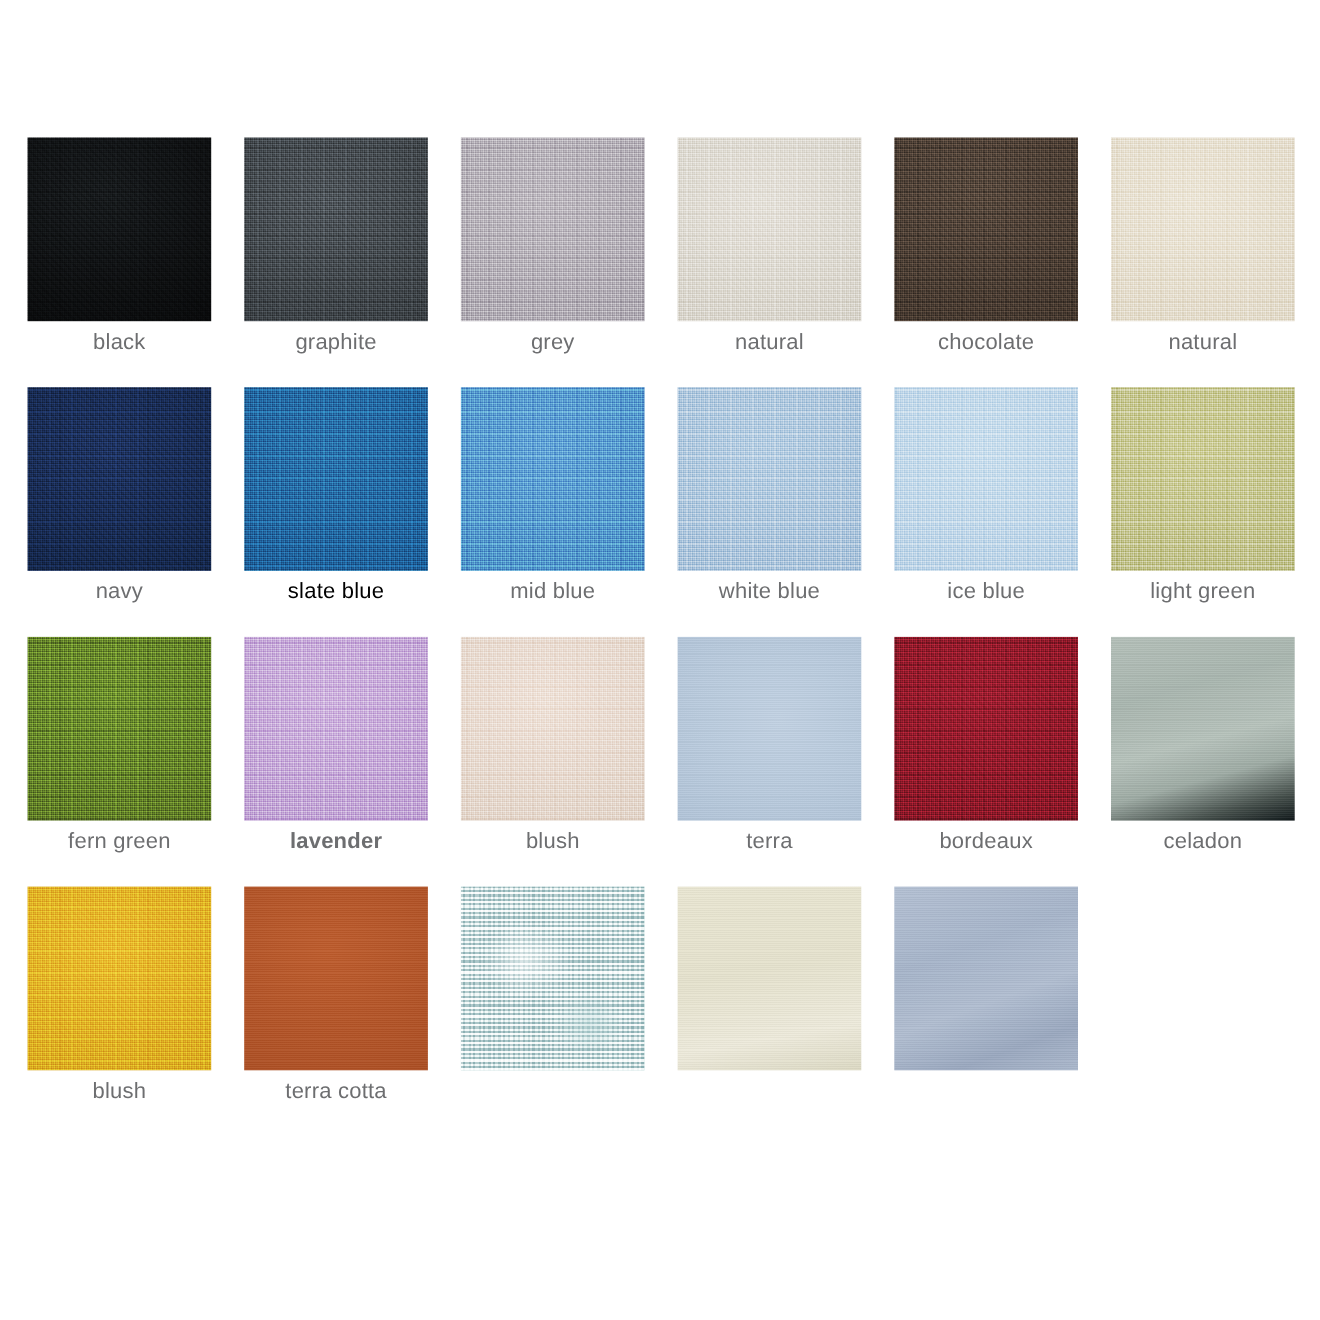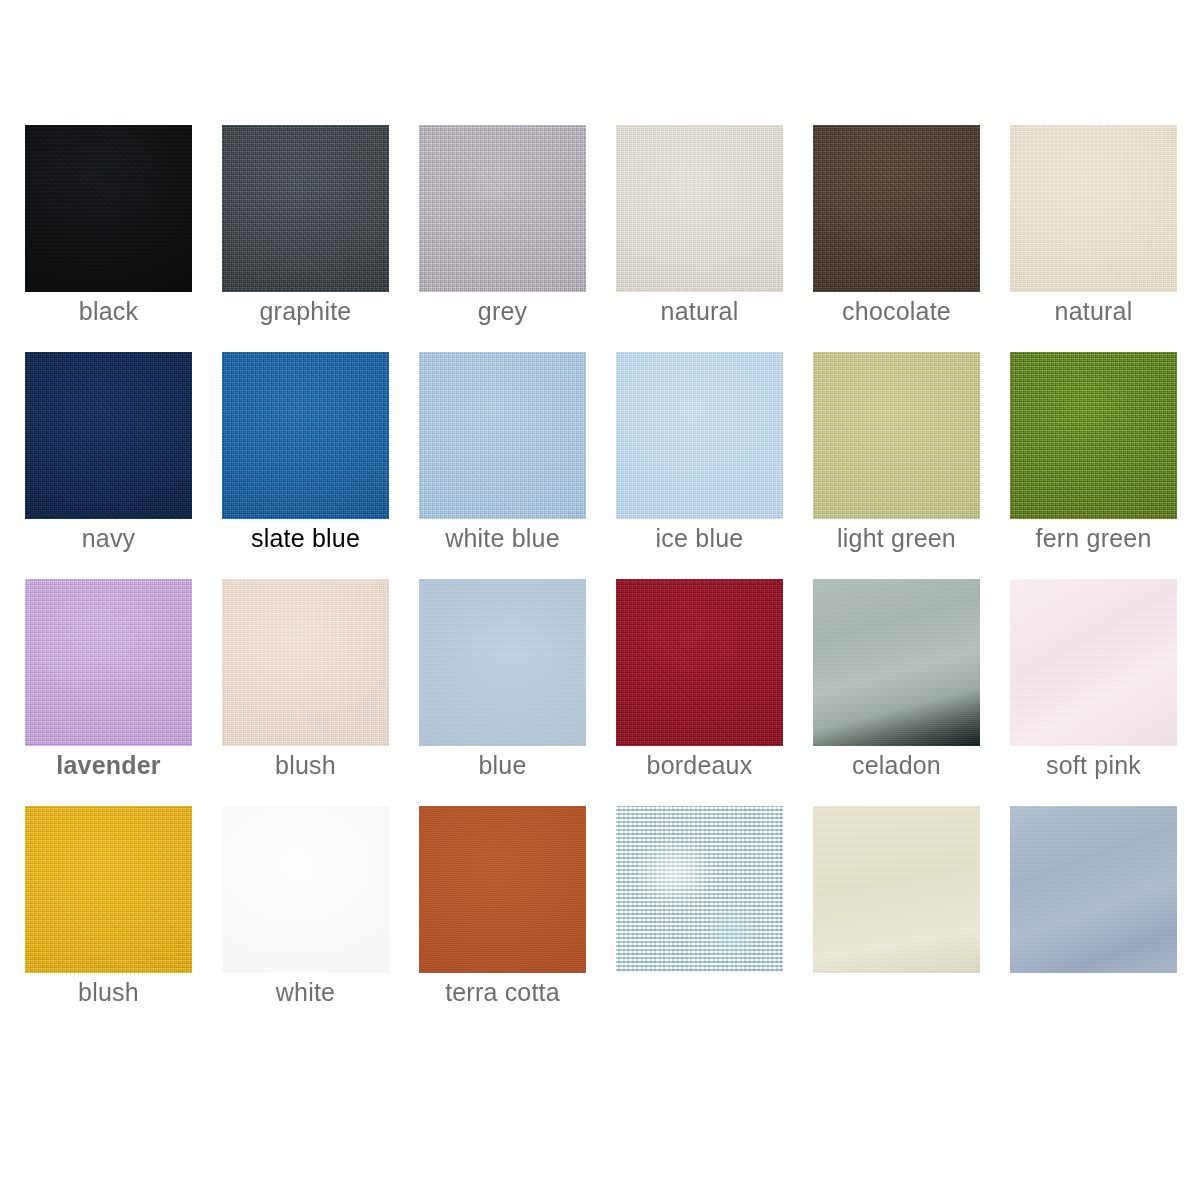--- a/index.html
+++ b/index.html
@@ -68,21 +68,21 @@
   }
   
   .drape::before{
     content:"";
     position:absolute;inset:0;
     background-image:
       repeating-linear-gradient(0deg,rgba(255,255,255,.05) 0 1px,rgba(0,0,0,.03) 1px 2px);
   }
   .swatch-label{
     margin-top:8px;
-    font-size:25px;
+    font-size:20px;
     line-height:22px;
     color:#6d6e70;
     text-align:left;
     letter-spacing:.2px;
     white-space:nowrap;
   }
 </style>
 </head>
 <body style="background: rgb(255, 255, 255);">
 
@@ -114,20 +114,24 @@
       </div>
       <div class="swatch-cell">
         <div class="swatch-chip weave" style="background: radial-gradient(150% 120% at 45% 35%, rgb(27, 46, 88), rgb(16, 32, 63) 78%);"></div>
         <div class="swatch-label" style="color: rgb(109, 110, 112);">navy</div>
       </div>
       <div class="swatch-cell">
         <div class="swatch-chip weave" style="background: radial-gradient(150% 120% at 45% 35%, rgb(39, 106, 165), rgb(24, 83, 138) 78%);"></div>
         <div class="swatch-label" style="color: #000000;">slate blue</div>
       </div>
       <div class="swatch-cell">
+        <div class="swatch-chip weave" style="background: radial-gradient(150% 120% at 45% 35%, rgb(93, 158, 212), rgb(68, 137, 194) 78%);"></div>
+        <div class="swatch-label" style="color: rgb(109, 110, 112);">mid blue</div>
+      </div>
+      <div class="swatch-cell">
         <div class="swatch-chip weave" style="background: radial-gradient(150% 120% at 45% 35%, rgb(176, 202, 224), rgb(158, 186, 213) 78%);"></div>
         <div class="swatch-label" style="color: rgb(109, 110, 112);">white blue</div>
       </div>
       <div class="swatch-cell">
         <div class="swatch-chip weave" style="background: radial-gradient(150% 120% at 45% 35%, rgb(198, 220, 236), rgb(179, 205, 227) 78%);"></div>
         <div class="swatch-label" style="color: rgb(109, 110, 112);">ice blue</div>
       </div>
       <div class="swatch-cell">
         <div class="swatch-chip weave" style="background: radial-gradient(150% 120% at 45% 35%, rgb(203, 203, 147), rgb(183, 184, 126) 78%);"></div>
         <div class="swatch-label" style="color: rgb(109, 110, 112);">light green</div>
@@ -139,41 +143,33 @@
       <div class="swatch-cell">
         <div class="swatch-chip weave" style="background: radial-gradient(150% 120% at 45% 35%, rgb(203, 174, 220), rgb(185, 153, 207) 78%);"></div>
         <div class="swatch-label" style="color: rgb(109, 110, 112); font-weight: bold;">lavender</div>
       </div>
       <div class="swatch-cell">
         <div class="swatch-chip weave" style="background: radial-gradient(150% 120% at 45% 35%, rgb(238, 224, 214), rgb(222, 208, 196) 78%);"></div>
         <div class="swatch-label" style="color: rgb(109, 110, 112);">blush</div>
       </div>
       <div class="swatch-cell">
         <div class="swatch-chip drape" style="background: radial-gradient(130% 110% at 55% 45%, rgb(194, 210, 227), rgb(174, 193, 214) 80%);"></div>
-        <div class="swatch-label" style="color: rgb(109, 110, 112);">blue</div>
+        <div class="swatch-label" style="color: rgb(109, 110, 112);">terra</div>
       </div>
       <div class="swatch-cell">
         <div class="swatch-chip weave" style="background: radial-gradient(150% 120% at 45% 35%, rgb(151, 28, 45), rgb(125, 20, 34) 78%);"></div>
         <div class="swatch-label" style="color: rgb(109, 110, 112);">bordeaux</div>
       </div>
       <div class="swatch-cell">
         <div class="swatch-chip drape" style="background: linear-gradient(165deg, rgb(180, 192, 185) 0%, rgb(169, 182, 175) 30%, rgb(182, 194, 187) 55%, rgb(158, 171, 164) 72%, rgb(70, 80, 76) 88%, rgb(16, 24, 26) 100%);"></div>
         <div class="swatch-label" style="color: rgb(109, 110, 112);">celadon</div>
       </div>
       <div class="swatch-cell">
-        <div class="swatch-chip drape" style="background: linear-gradient(150deg, rgb(251, 241, 244) 0%, rgb(246, 230, 237) 40%, rgb(250, 238, 242) 65%, rgb(244, 227, 234) 100%);"></div>
-        <div class="swatch-label" style="color: rgb(109, 110, 112);">soft pink</div>
-      </div>
-      <div class="swatch-cell">
         <div class="swatch-chip weave" style="background: radial-gradient(150% 120% at 45% 35%, rgb(232, 182, 42), rgb(212, 161, 26) 78%);"></div>
         <div class="swatch-label" style="color: rgb(109, 110, 112);">blush</div>
-      </div>
-      <div class="swatch-cell">
-        <div class="swatch-chip weave" style="background: radial-gradient(150% 120% at 45% 35%, rgb(254, 253, 253), rgb(246, 244, 245) 80%);"></div>
-        <div class="swatch-label" style="color: rgb(109, 110, 112);">white</div>
       </div>
       <div class="swatch-cell">
         <div class="swatch-chip drape" style="background: radial-gradient(140% 115% at 45% 35%, rgb(189, 91, 43), rgb(168, 75, 33) 80%);"></div>
         <div class="swatch-label" style="color: rgb(109, 110, 112);">terra cotta</div>
       </div>
       <div class="swatch-cell">
         <div class="swatch-chip basket" style="background: radial-gradient(140% 120% at 45% 40%, rgb(214, 236, 234), rgb(191, 222, 221) 80%);"></div>
       </div>
       <div class="swatch-cell">
         <div class="swatch-chip drape" style="background: linear-gradient(170deg, rgb(233, 230, 210) 0%, rgb(229, 226, 205) 45%, rgb(237, 234, 219) 78%, rgb(220, 217, 195) 100%);"></div>

